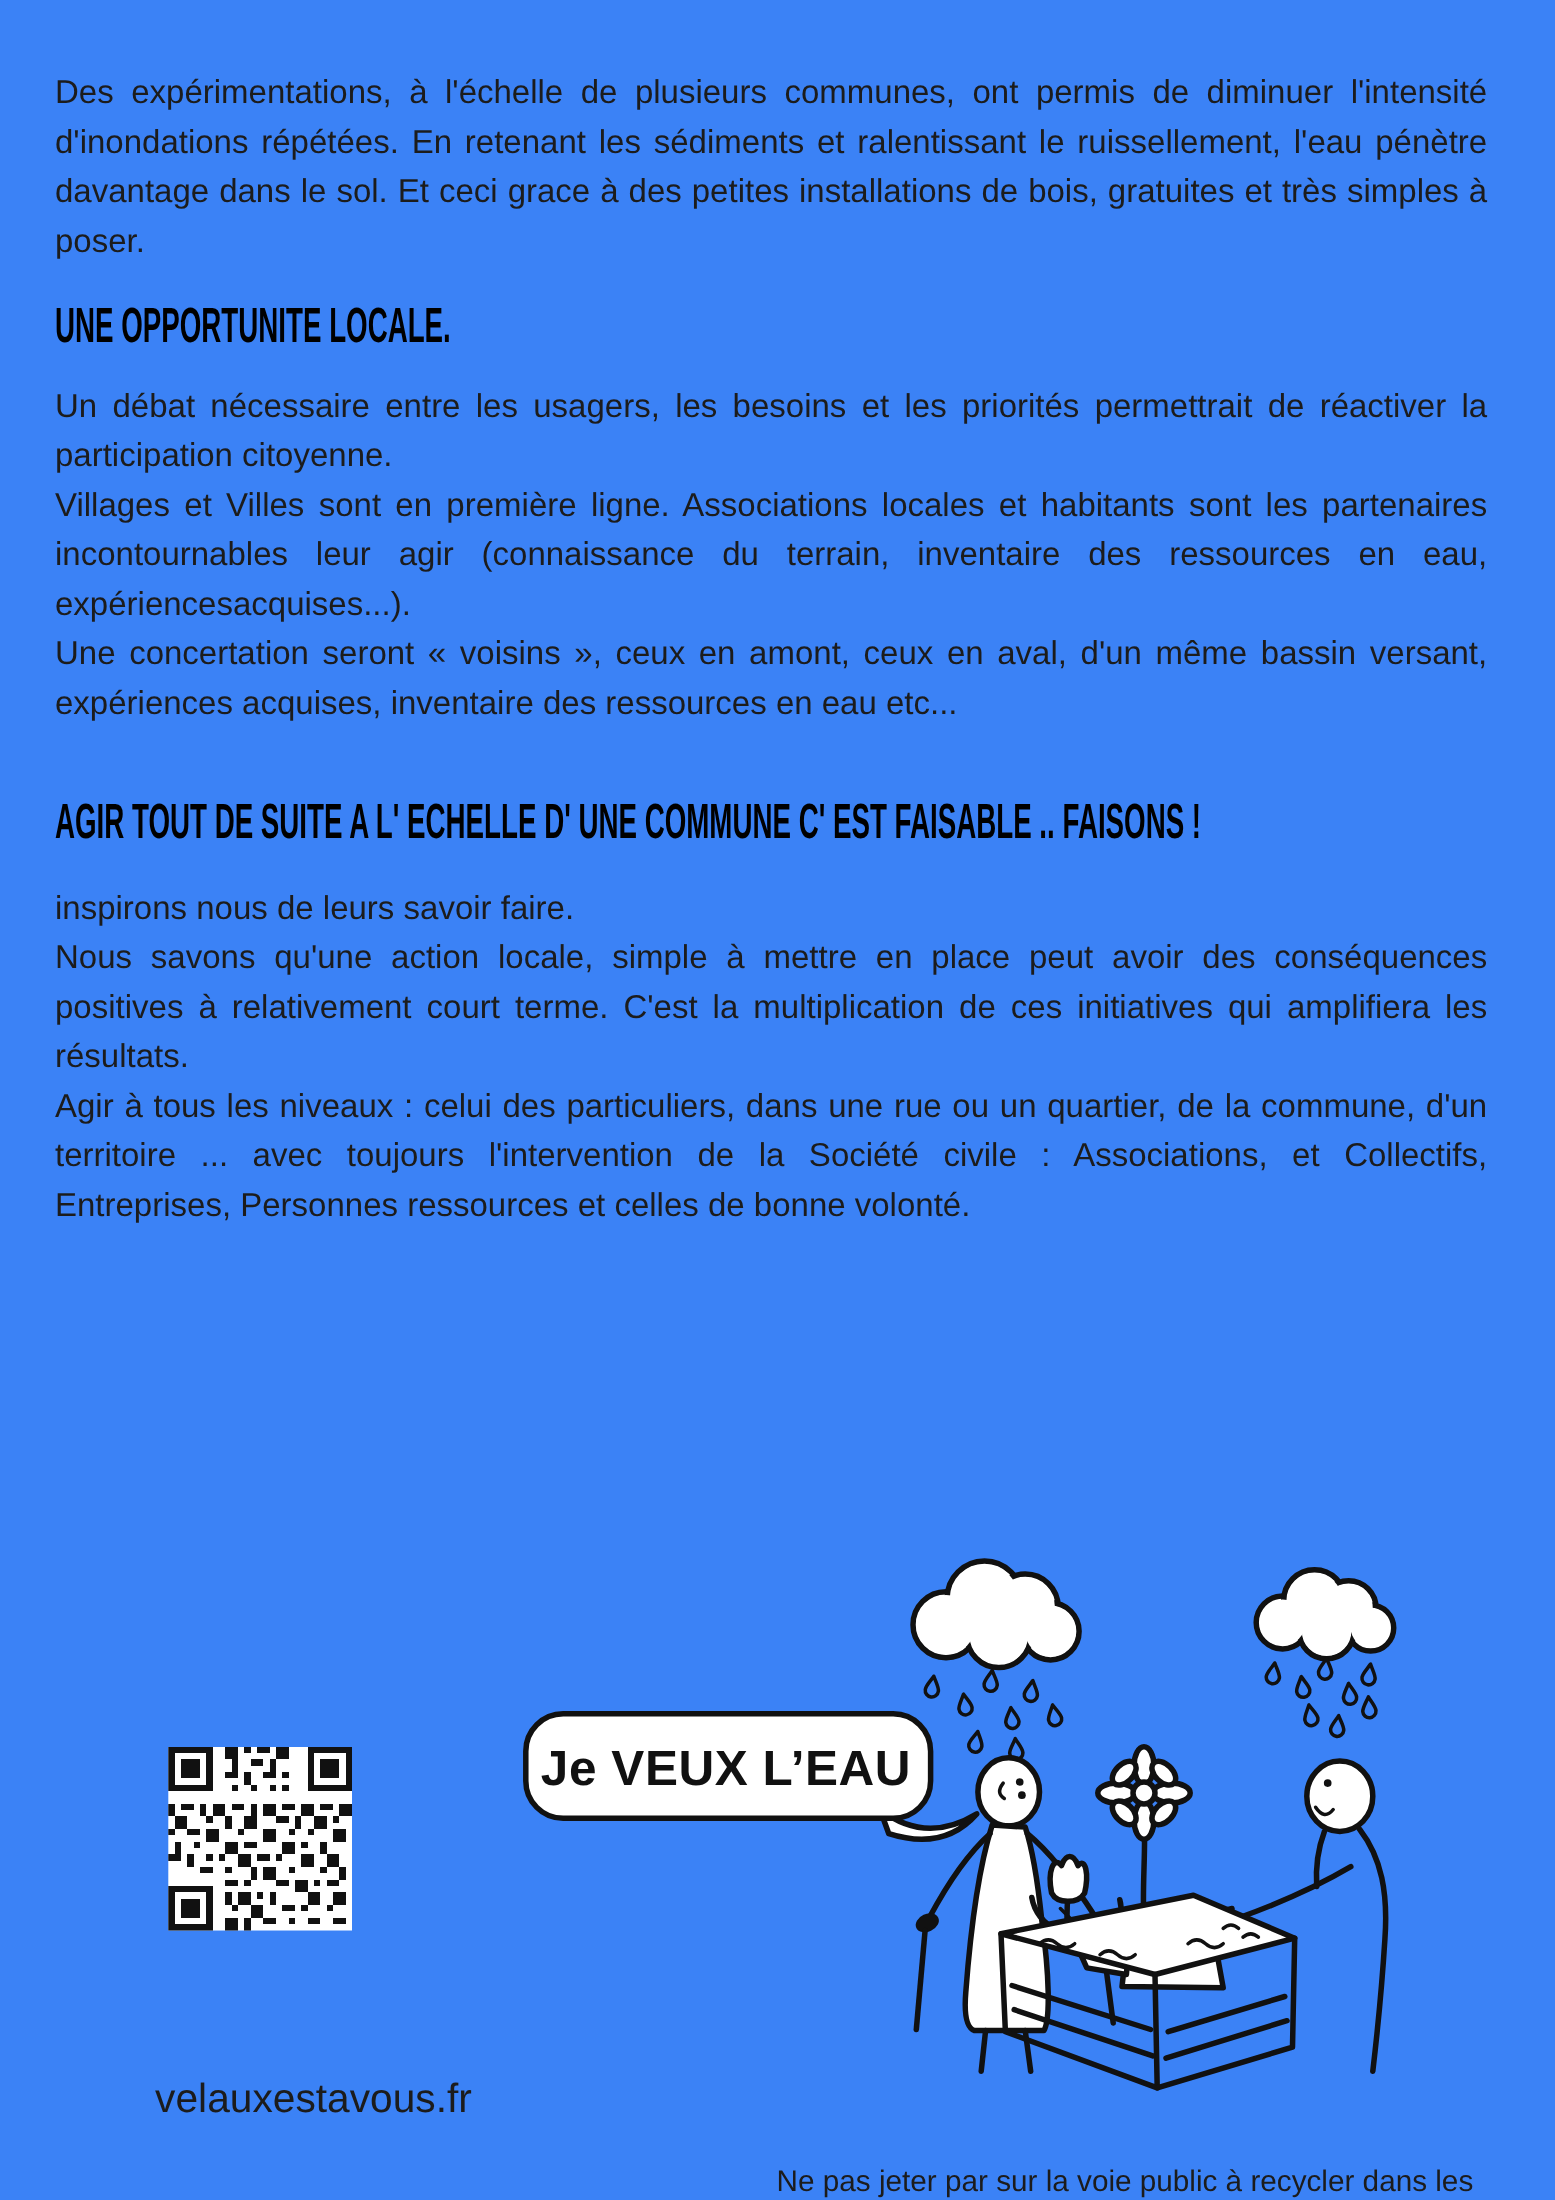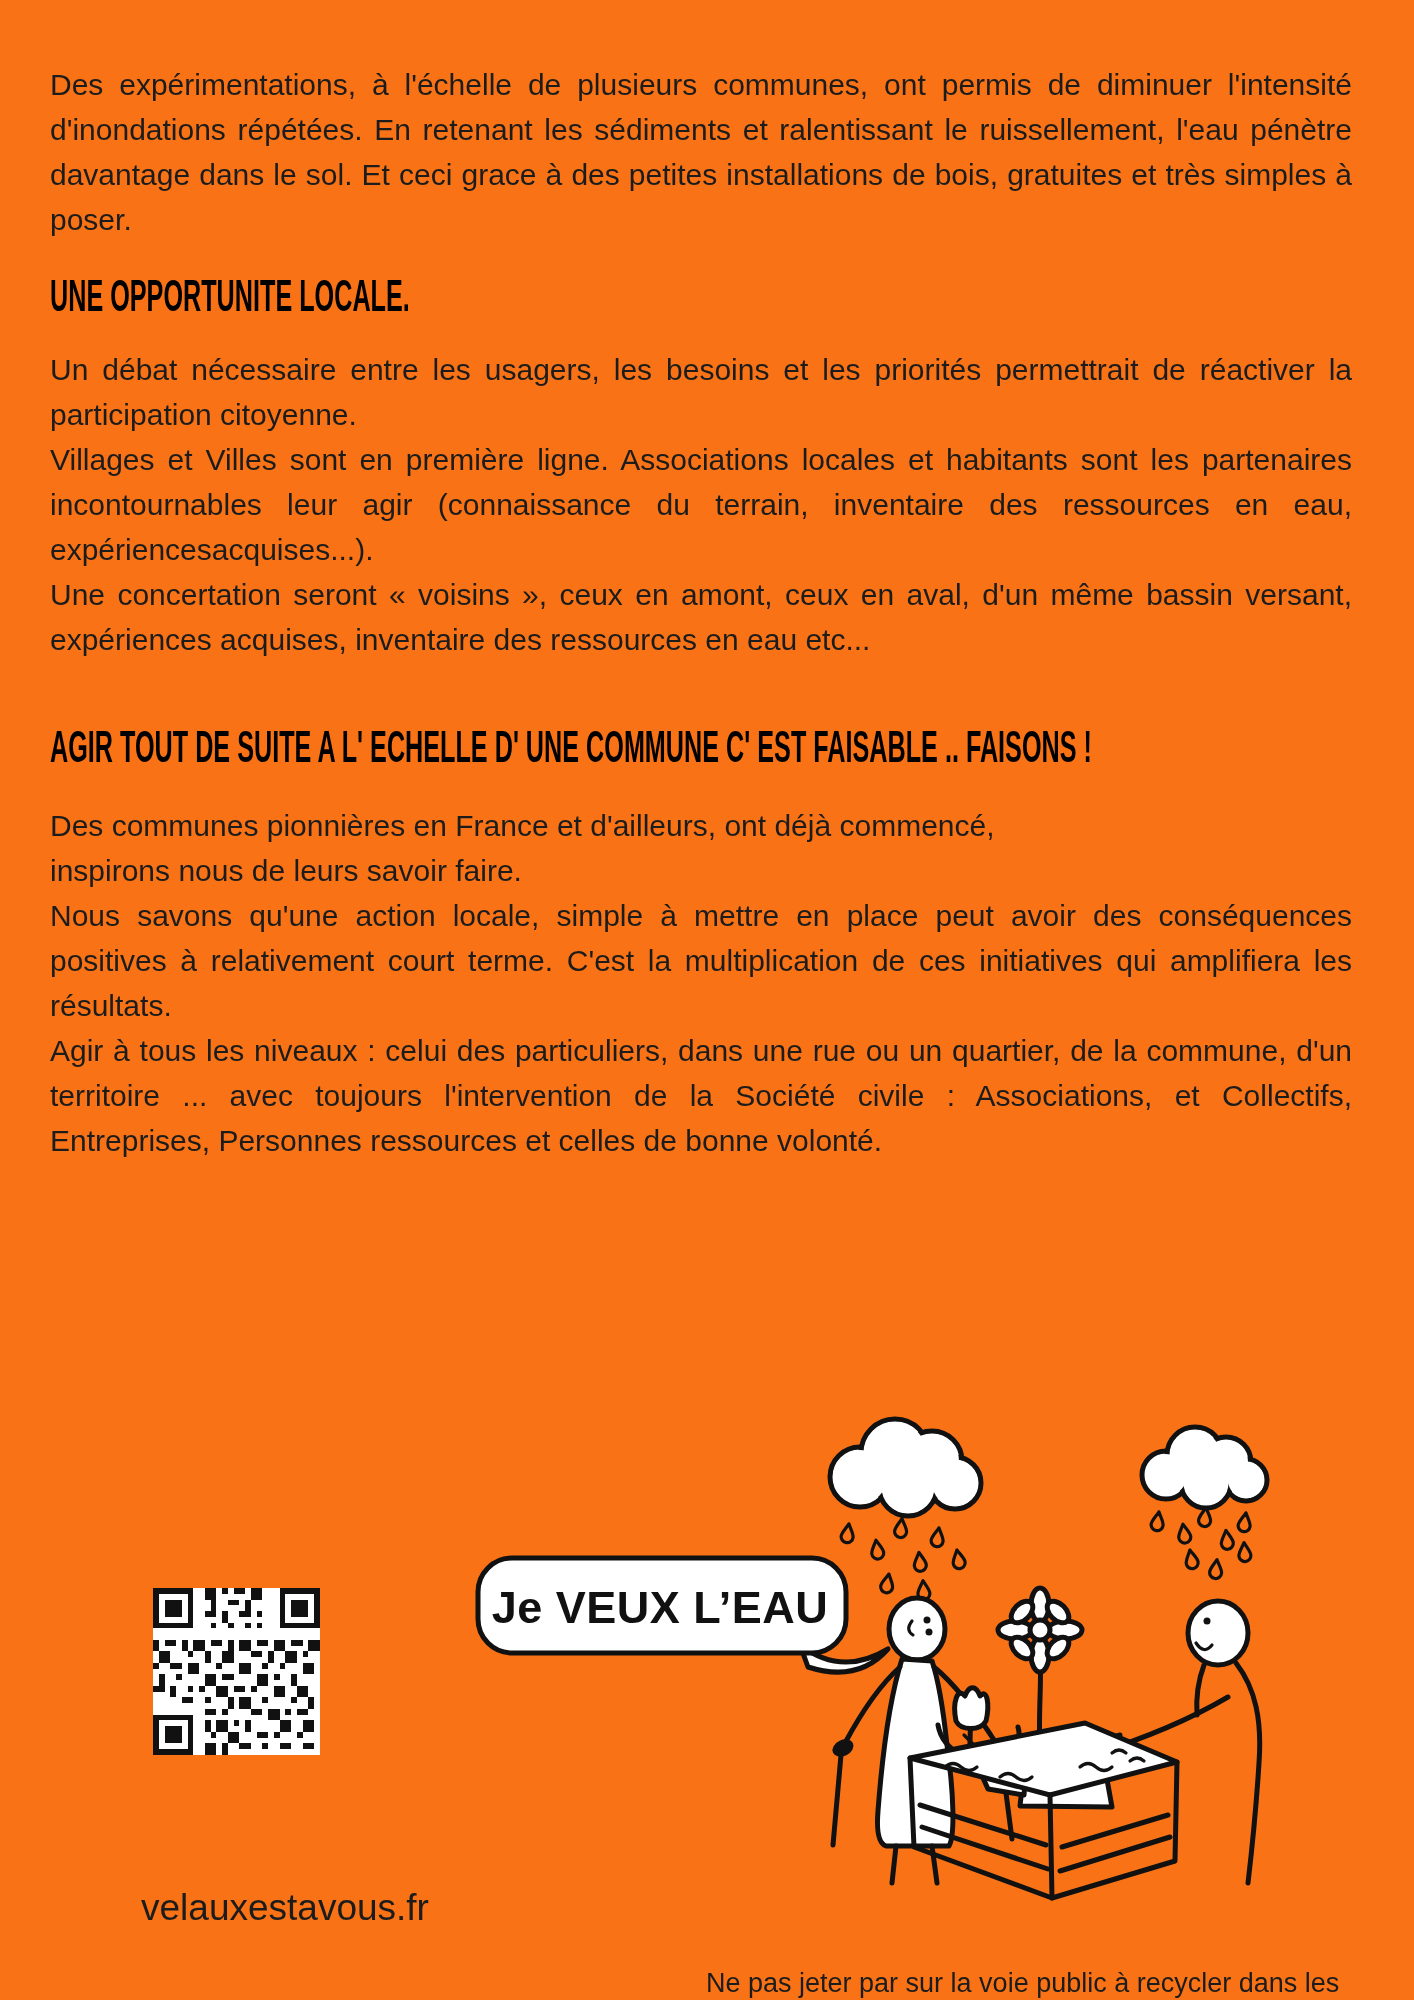--- a/index.html
+++ b/index.html
@@ -1,20 +1,20 @@
 <!DOCTYPE html>
 <html><head>
 <meta charset="utf-8">
 <style>
   html,body{margin:0;padding:0;background:#e8e8e8;}
   .page{
     position:relative;
     width:1414px;height:2000px;
     margin:0 auto;
-    background:#f97316;
+    background:#3b82f6;
     font-family:"Liberation Sans","DejaVu Sans",sans-serif;
     color:#1c1c1c;
     overflow:hidden;
   }
   .text-col{
     position:absolute;left:50px;top:62px;width:1302px;
   }
   .para-block p{
     margin:0;
     font-size:30px;line-height:45px;
@@ -71,21 +71,20 @@
 
     <div class="para-block block-2">
       <p>Un débat nécessaire entre les usagers, les besoins et les priorités permettrait de réactiver la participation citoyenne.</p>
       <p>Villages et Villes sont en première ligne. Associations locales et habitants sont les partenaires incontournables leur agir (connaissance du terrain, inventaire des ressources en eau, expériencesacquises...).</p>
       <p>Une concertation seront « voisins », ceux en amont, ceux en aval, d'un même bassin versant, expériences acquises, inventaire des ressources en eau etc...</p>
     </div>
 
     <h2 class="heading h-agir">AGIR TOUT DE SUITE A L' ECHELLE D' UNE COMMUNE C' EST FAISABLE .. FAISONS !</h2>
 
     <div class="para-block block-3">
-      <p class="plain">Des communes pionnières en France et d'ailleurs, ont déjà commencé,</p>
       <p class="plain">inspirons nous de leurs savoir faire.</p>
       <p>Nous savons qu'une action locale, simple à mettre en place peut avoir des conséquences positives à relativement court terme. C'est la multiplication de ces initiatives qui amplifiera les résultats.</p>
       <p>Agir à tous les niveaux : celui des particuliers, dans une rue ou un quartier, de la commune, d'un territoire ... avec toujours l'intervention de la Société civile : Associations, et Collectifs, Entreprises, Personnes ressources et celles de bonne volonté.</p>
     </div>
 
   </div>
 
   <svg class="qr" viewBox="0 0 29 29" shape-rendering="crispEdges">
     <rect x="0" y="0" width="29" height="29" fill="#ffffff"></rect>
 

